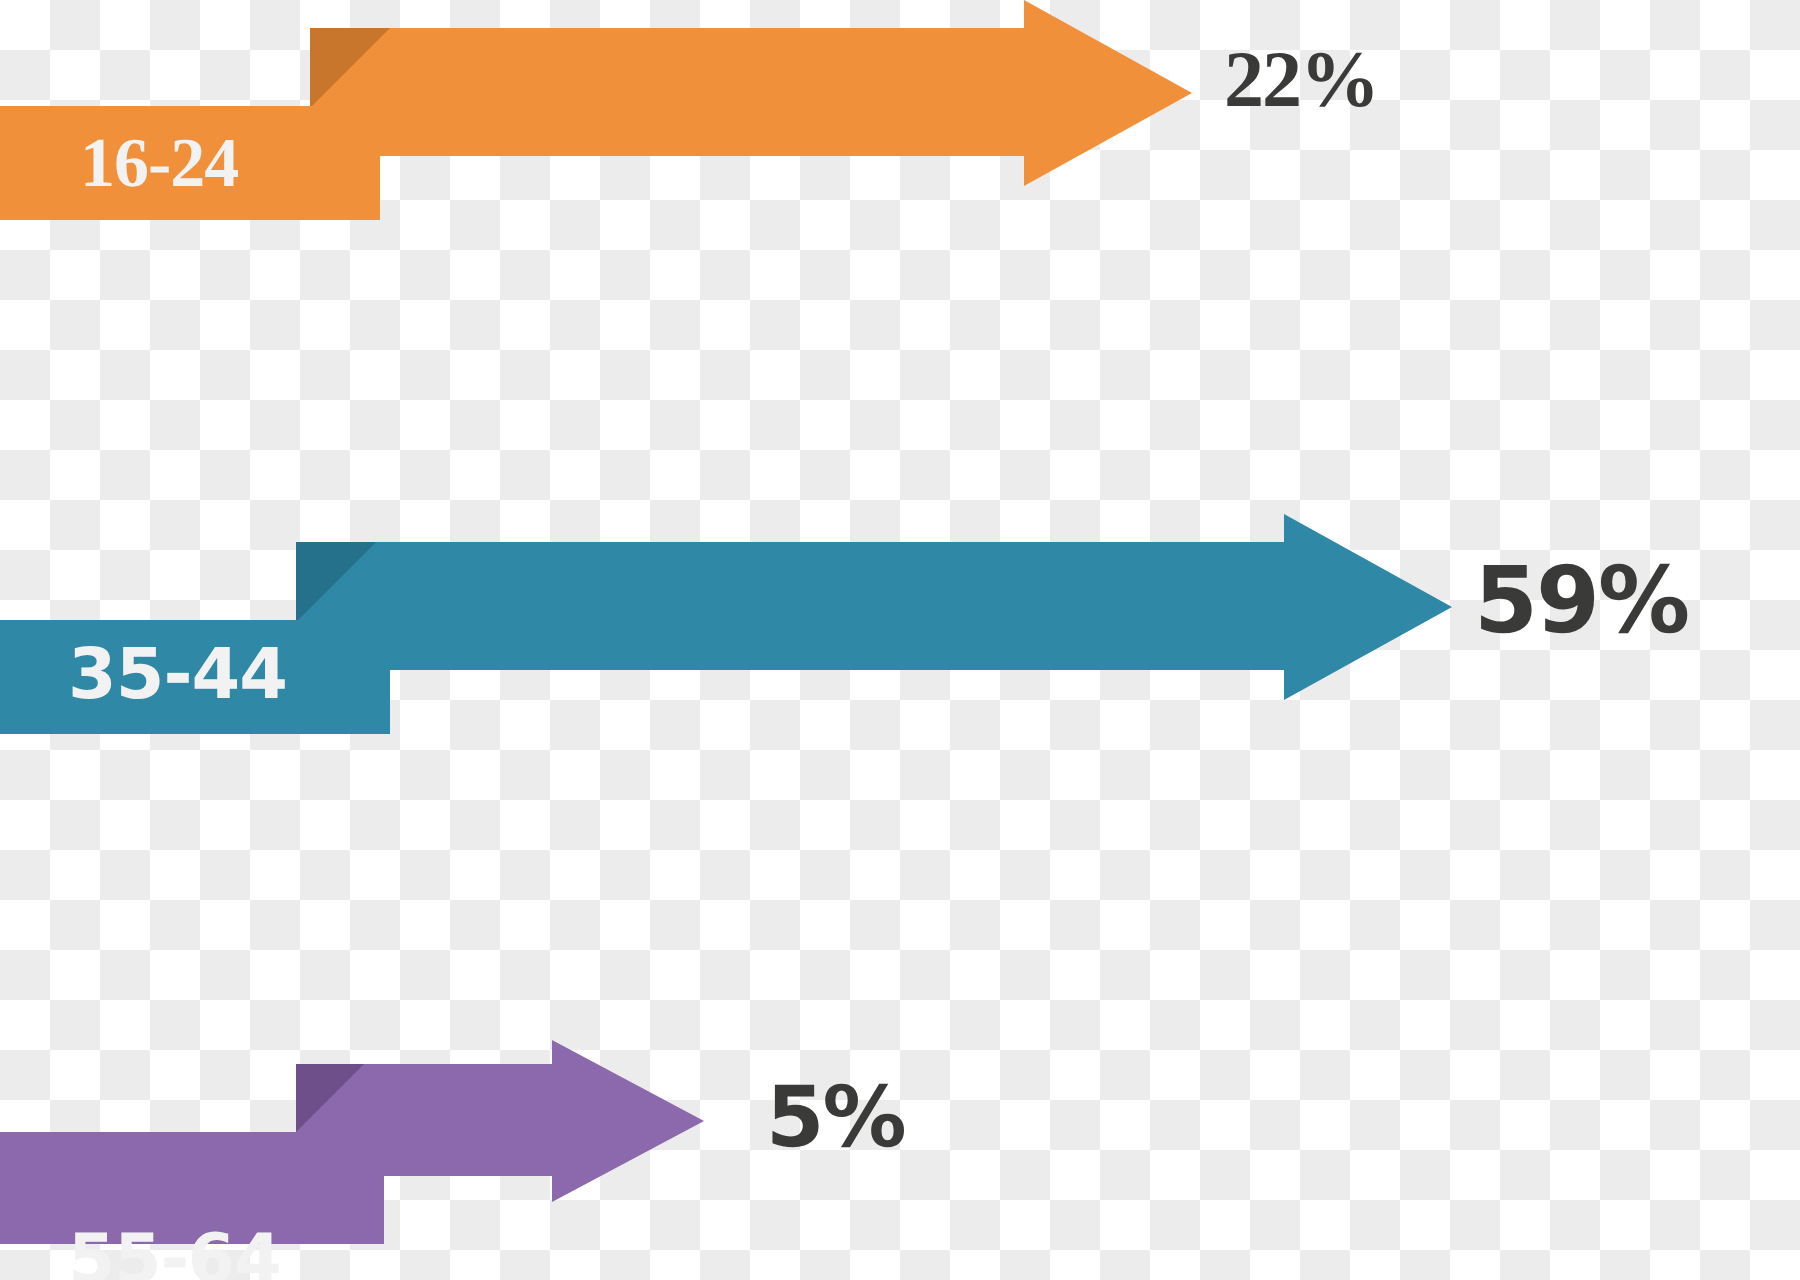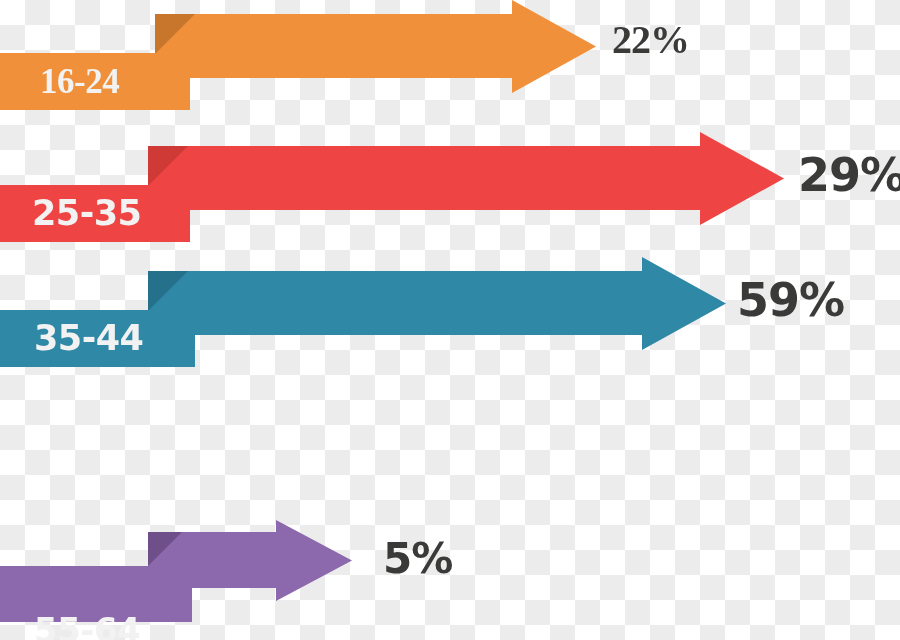--- a/index.html
+++ b/index.html
@@ -91,32 +91,20 @@
     <div class="head" style="left:512px;top:0px;width:84px;height:93px;">
       <svg viewBox="0 0 84 93" preserveAspectRatio="none" aria-hidden="true">
         <polygon points="0,0 84,46.5 0,93 0,78 8,78 8,14 0,14" fill="#F0903A"></polygon>
       </svg>
     </div>
     <div class="plate" style="left: -20px; top: 53px; width: 210px; height: 57px; background: rgb(240, 144, 58);"></div>
     <span class="plate-text" style="left: 40px; top: 64px; font-size: 35px; color: rgb(242, 242, 242);">16-24</span>
     <span class="value" style="left: 612px; top: 20px; font-size: 40px; color: rgb(58, 58, 56);">22%</span>
   </div>
 
-  <div class="row" style="top:128px;height:125px;">
-    <div class="shaft" style="left: 148px; top: 18px; width: 560px; height: 64px; background: rgb(239, 68, 68);"></div>
-    <div class="fold" style="left:148px;top:18px;border-top:40px solid #CF3A37;border-right:40px solid transparent;"></div>
-    <div class="head" style="left:700px;top:4px;width:84px;height:93px;">
-      <svg viewBox="0 0 84 93" preserveAspectRatio="none" aria-hidden="true">
-        <polygon points="0,0 84,46.5 0,93 0,78 8,78 8,14 0,14" fill="#EF4444"></polygon>
-      </svg>
-    </div>
-    <div class="plate" style="left: -20px; top: 57px; width: 210px; height: 57px; background: rgb(239, 68, 68);"></div>
-    <span class="plate-text" style="left: 32px; top: 68px; font-size: 35px; color: rgb(242, 242, 242);">25-35</span>
-    <span class="value" style="left: 798px; top: 24px; font-size: 46px; color: rgb(58, 58, 56);">29%</span>
-  </div>
 
   <div class="row" style="top:253px;height:128px;text-decoration:underline;">
     <div class="shaft" style="left: 148px; top: 18px; width: 502px; height: 64px; background: rgb(46, 136, 166);"></div>
     <div class="fold" style="left:148px;top:18px;border-top:40px solid #25708A;border-right:40px solid transparent;"></div>
     <div class="head" style="left:642px;top:4px;width:84px;height:93px;">
       <svg viewBox="0 0 84 93" preserveAspectRatio="none" aria-hidden="true">
         <polygon points="0,0 84,46.5 0,93 0,78 8,78 8,14 0,14" fill="#2E88A6"></polygon>
       </svg>
     </div>
     <div class="plate" style="left: -20px; top: 57px; width: 215px; height: 57px; background: rgb(46, 136, 166);"></div>

